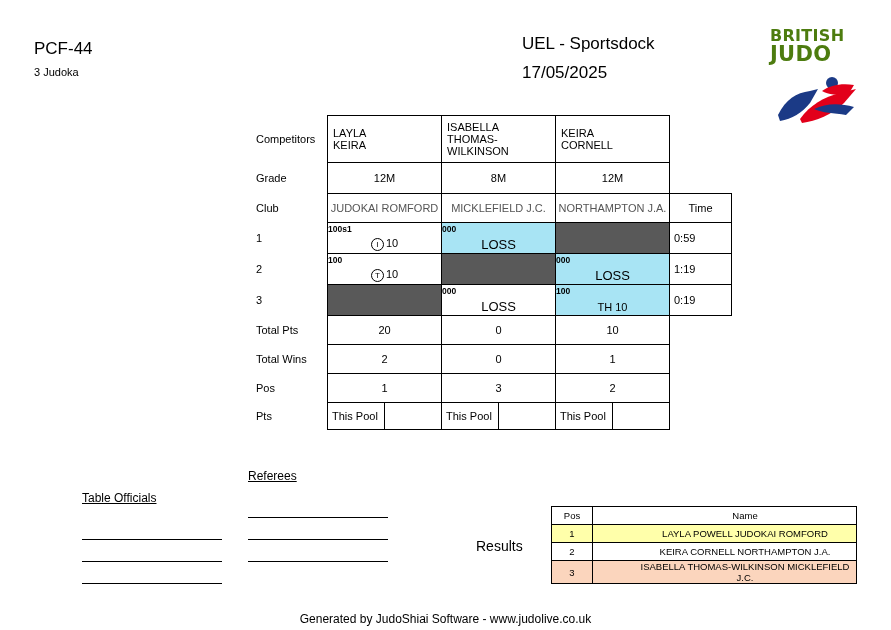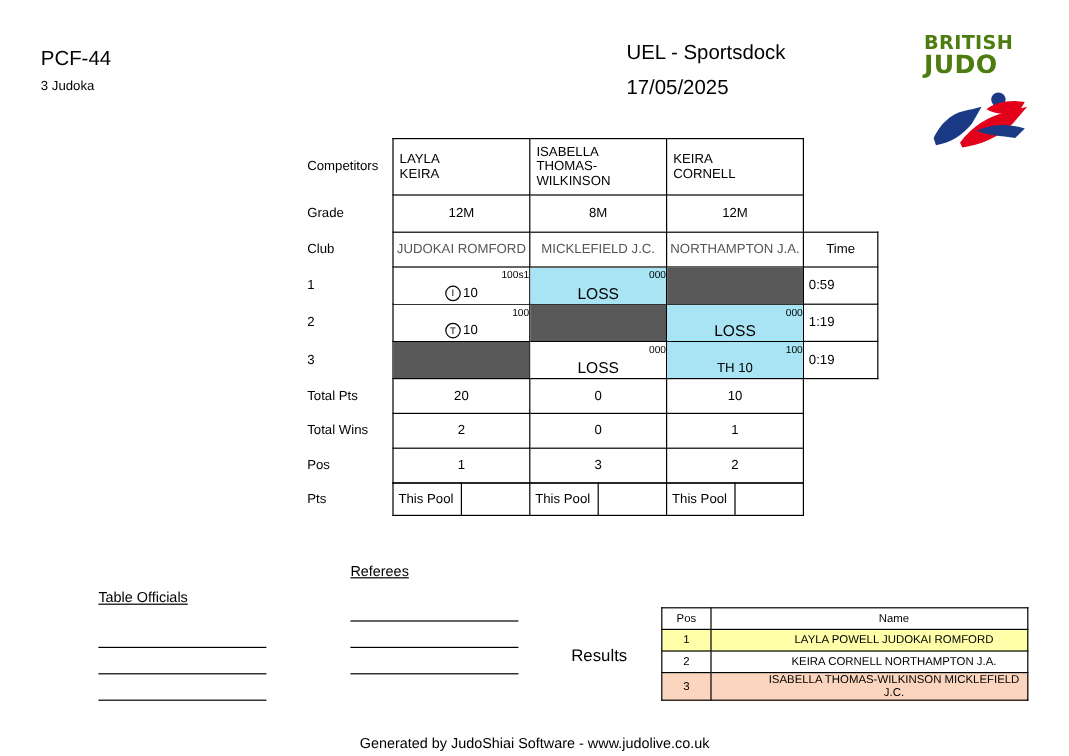--- a/index.html
+++ b/index.html
@@ -133,22 +133,23 @@
   .match-cell {
     height: 30px;
     position: relative;
     text-align: center;
   }
   .match-cell .sc-top {
     position: absolute;
     top: 1px;
     left: 0;
     right: 0;
-    text-align: right;
+    text-align: left;
     font-size: 8.5px;
+    font-weight: bold;
   }
   .match-cell .sc-main {
     position: absolute;
     bottom: 2px;
     left: 0;
     right: 0;
     text-align: center;
     font-size: 11px;
   }
   .match-cell .loss {
@@ -427,21 +428,21 @@
 
   <div class="sig" style="left:82px; top:491px;">
     <div class="sig-title">Table Officials</div>
     <div class="sig-lines">
       <div class="sig-line"></div>
       <div class="sig-line"></div>
       <div class="sig-line"></div>
     </div>
   </div>
 
-  <div class="sig" style="left:248px; top:469px;margin-left:44px;">
+  <div class="sig" style="left:248px; top:469px;">
     <div class="sig-title">Referees</div>
     <div class="sig-lines">
       <div class="sig-line"></div>
       <div class="sig-line"></div>
       <div class="sig-line"></div>
     </div>
   </div>
 
   <div class="results-label">Results</div>
   <div class="results-box">

